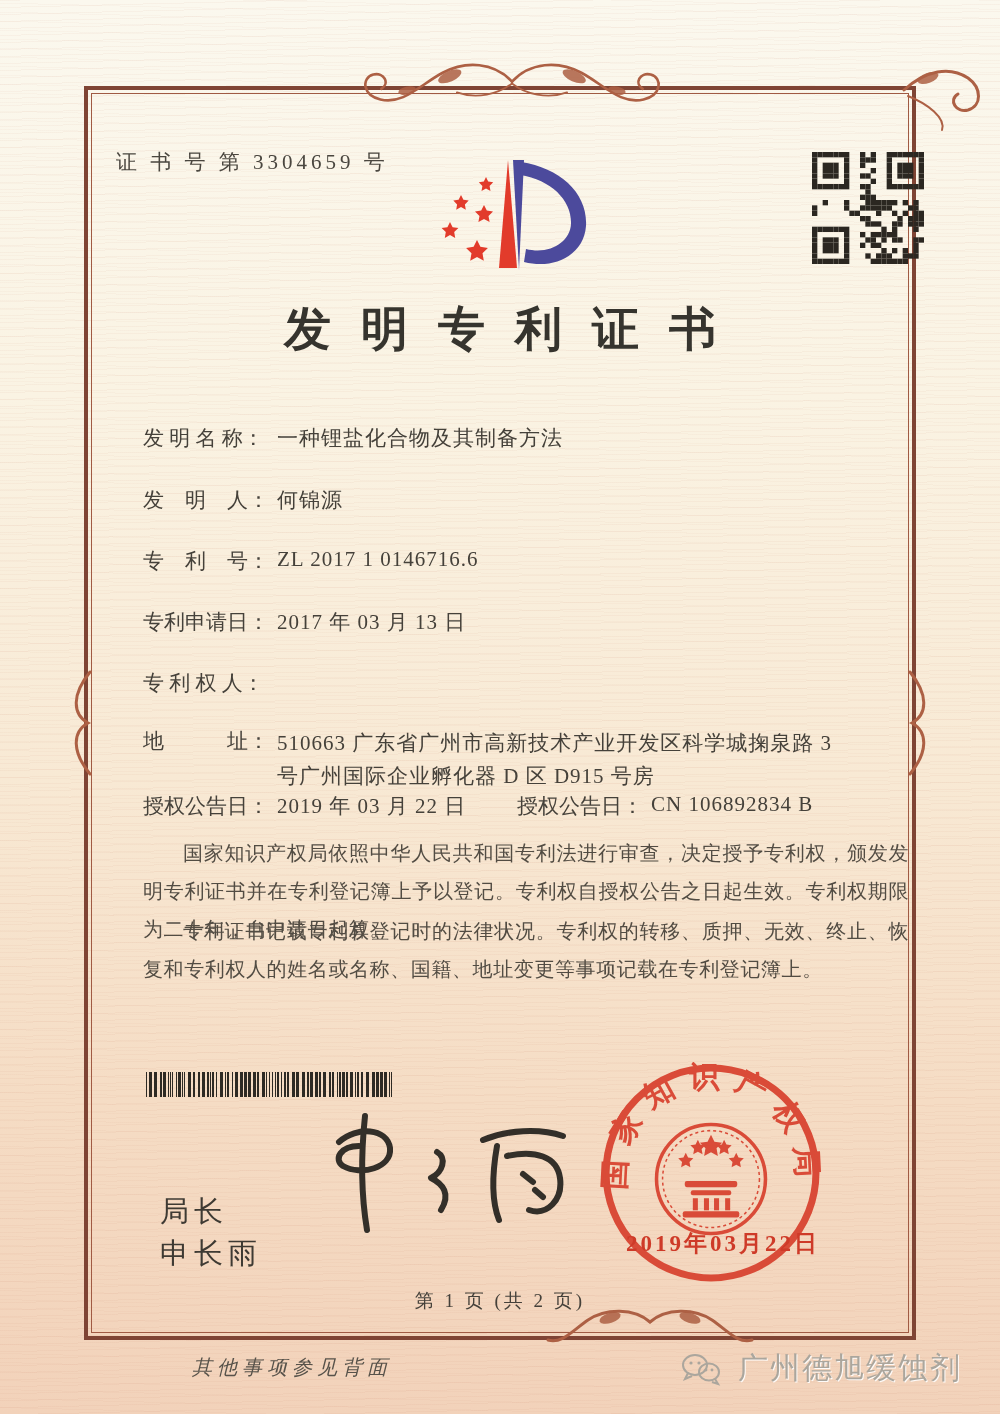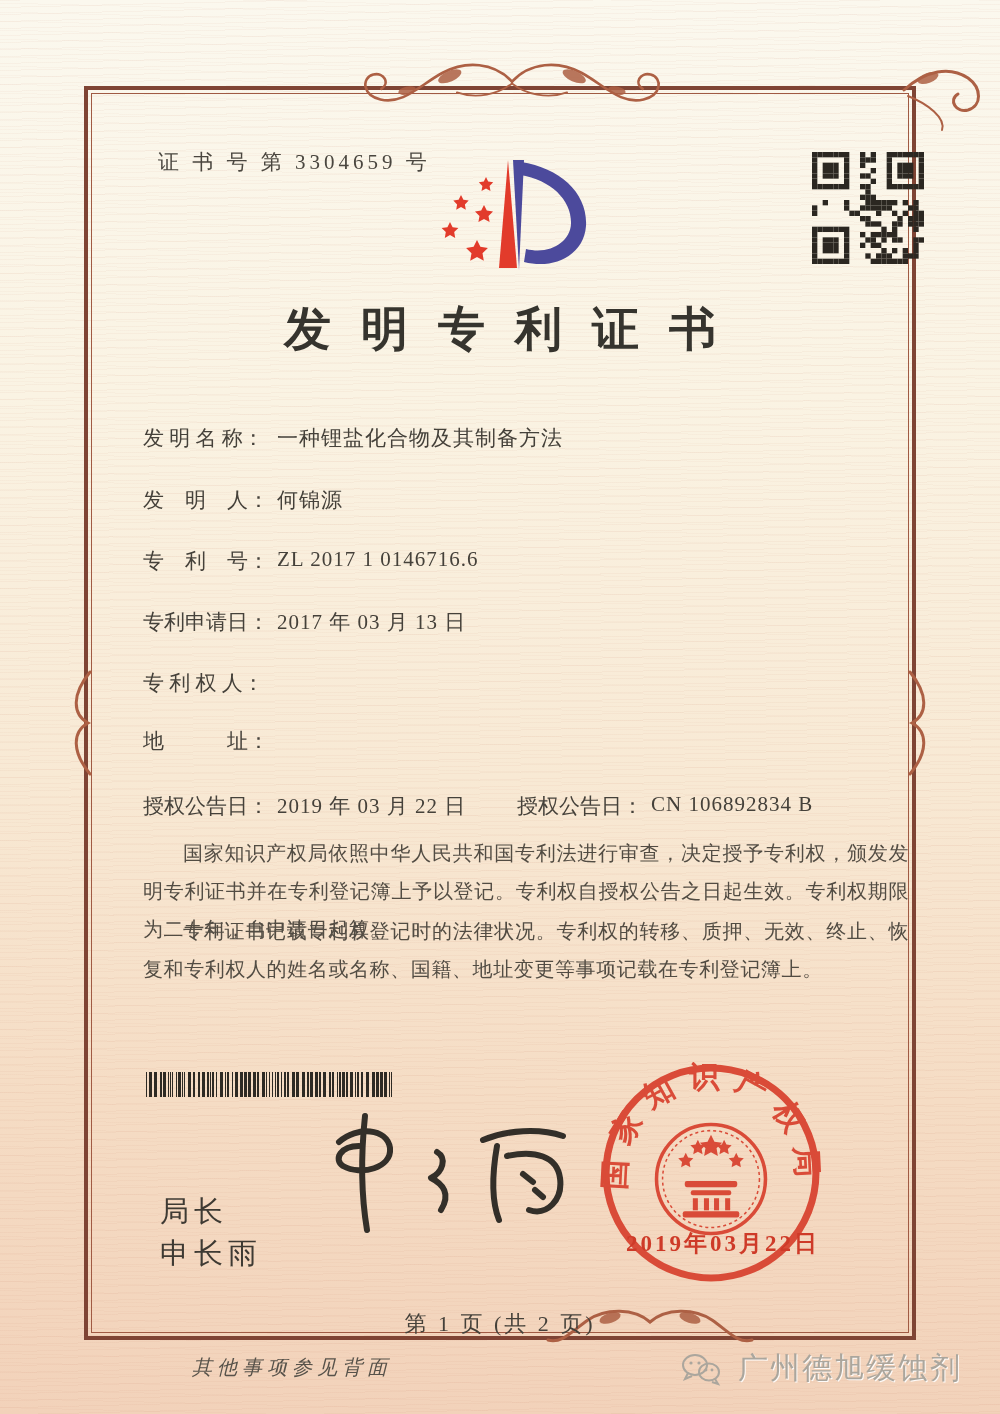--- a/index.html
+++ b/index.html
@@ -10,39 +10,39 @@
   }
   .texture{position:absolute;inset:0;pointer-events:none;
     background:
       repeating-linear-gradient(178.6deg, rgba(190,110,84,0.055) 0 1px, transparent 1px 7px),
       repeating-linear-gradient(181.4deg, rgba(190,110,84,0.04) 0 1px, transparent 1px 9px);
   }
   .frame{position:absolute;left:84px;top:86px;width:824px;height:1246px;
     border:4px solid #7f4434;}
   .frame-inner{position:absolute;inset:3px;border:1px solid #a05a43;}
   .orn{position:absolute;color:#ad6044;}
-  .cert-no{position:absolute;left:116px;top:148px;font-size:21px;letter-spacing:4px;color:#4a463f;margin-left:42px;}
+  .cert-no{position:absolute;left:116px;top:148px;font-size:21px;letter-spacing:4px;color:#4a463f;}
   .logo{position:absolute;left:420px;top:146px;width:225px;height:148px;}
   .qr{position:absolute;left:812px;top:152px;width:112px;height:112px;}
   .title{position:absolute;left:0;top:298px;width:100%;text-align:center;
     font-size:47px;font-weight:600;color:#36342e;letter-spacing:30px;text-indent:30px;font-family:Liberation Mono, monospace;}
   .fields{position:absolute;left:143px;top:424px;width:770px;font-size:21px;color:#45413a;}
   .frow{position:absolute;left:0;display:flex;justify-content:center;}
   .flabel{width:126px;flex:none;white-space:pre;}
   .fvalue{margin-left:8px;letter-spacing:1px;}
   .para{position:absolute;left:143px;width:766px;font-size:20px;line-height:38px;
     color:#524c43;text-indent:2em;letter-spacing:0.6px;text-align:justify;}
   .barcode{position:absolute;left:146px;top:1072px;width:250px;height:25px;}
   .director{position:absolute;left:160px;top:1142px;font-size:29px;color:#3e3a33;letter-spacing:5px;line-height:42px;margin-top:48px;}
   .sig{position:absolute;left:295px;top:1102px;width:300px;height:140px;}
   .seal{position:absolute;left:600px;top:1062px;width:222px;height:222px;opacity:0.93;}
   .seal-date{position:absolute;left:626px;top:1228px;font-size:23px;font-weight:bold;
     color:#ce3a28;letter-spacing:3px;text-align:right;}
   .page-info{position:absolute;left:0;top:1288px;width:100%;text-align:center;
-    font-size:22px;color:#45413a;letter-spacing:3px;margin-top:21px;}
+    font-size:19px;color:#45413a;letter-spacing:3px;}
   .footer-note{position:absolute;left:0;top:1354px;width:914px;text-align:center;
     font-style:italic;font-size:20px;color:#57524a;letter-spacing:5px;}
   .footer-note span{margin-right:330px;}
   .watermark{position:absolute;right:38px;top:1348px;display:flex;align-items:center;gap:16px;
     color:#aba69d;font-family:"Liberation Sans","DejaVu Sans",sans-serif;
     font-size:30px;letter-spacing:2px;text-shadow:1px 1px 0 rgba(255,255,255,0.9);}
   svg{display:block;}
 </style>
 </head>
 <body>
@@ -323,20 +323,24 @@
   </div>
   <div class="frow" style="top:184px">
     <span class="flabel">专利申请日：</span>
     <span class="fvalue">2017 年 03 月 13 日</span>
   </div>
   <div class="frow" style="top:245px">
     <span class="flabel">专 利 权 人：</span>
   </div>
   <div class="frow" style="top:303px">
     <span class="flabel">地　　　址：</span>
+    <span class="fvalue" style="line-height:33px;">
+      <span>510663 广东省广州市高新技术产业开发区科学城掬泉路 3</span><br>
+      <span>号广州国际企业孵化器 D 区 D915 号房</span>
+    </span>
   </div>
   <div class="frow" style="top:368px">
     <span class="flabel">授权公告日：</span>
     <span class="fvalue">2019 年 03 月 22 日</span>
   </div>
   <div class="frow" style="top:368px;left:374px">
     <span class="flabel">授权公告日：</span>
     <span class="fvalue">CN 106892834 B</span>
   </div>
 </div>

